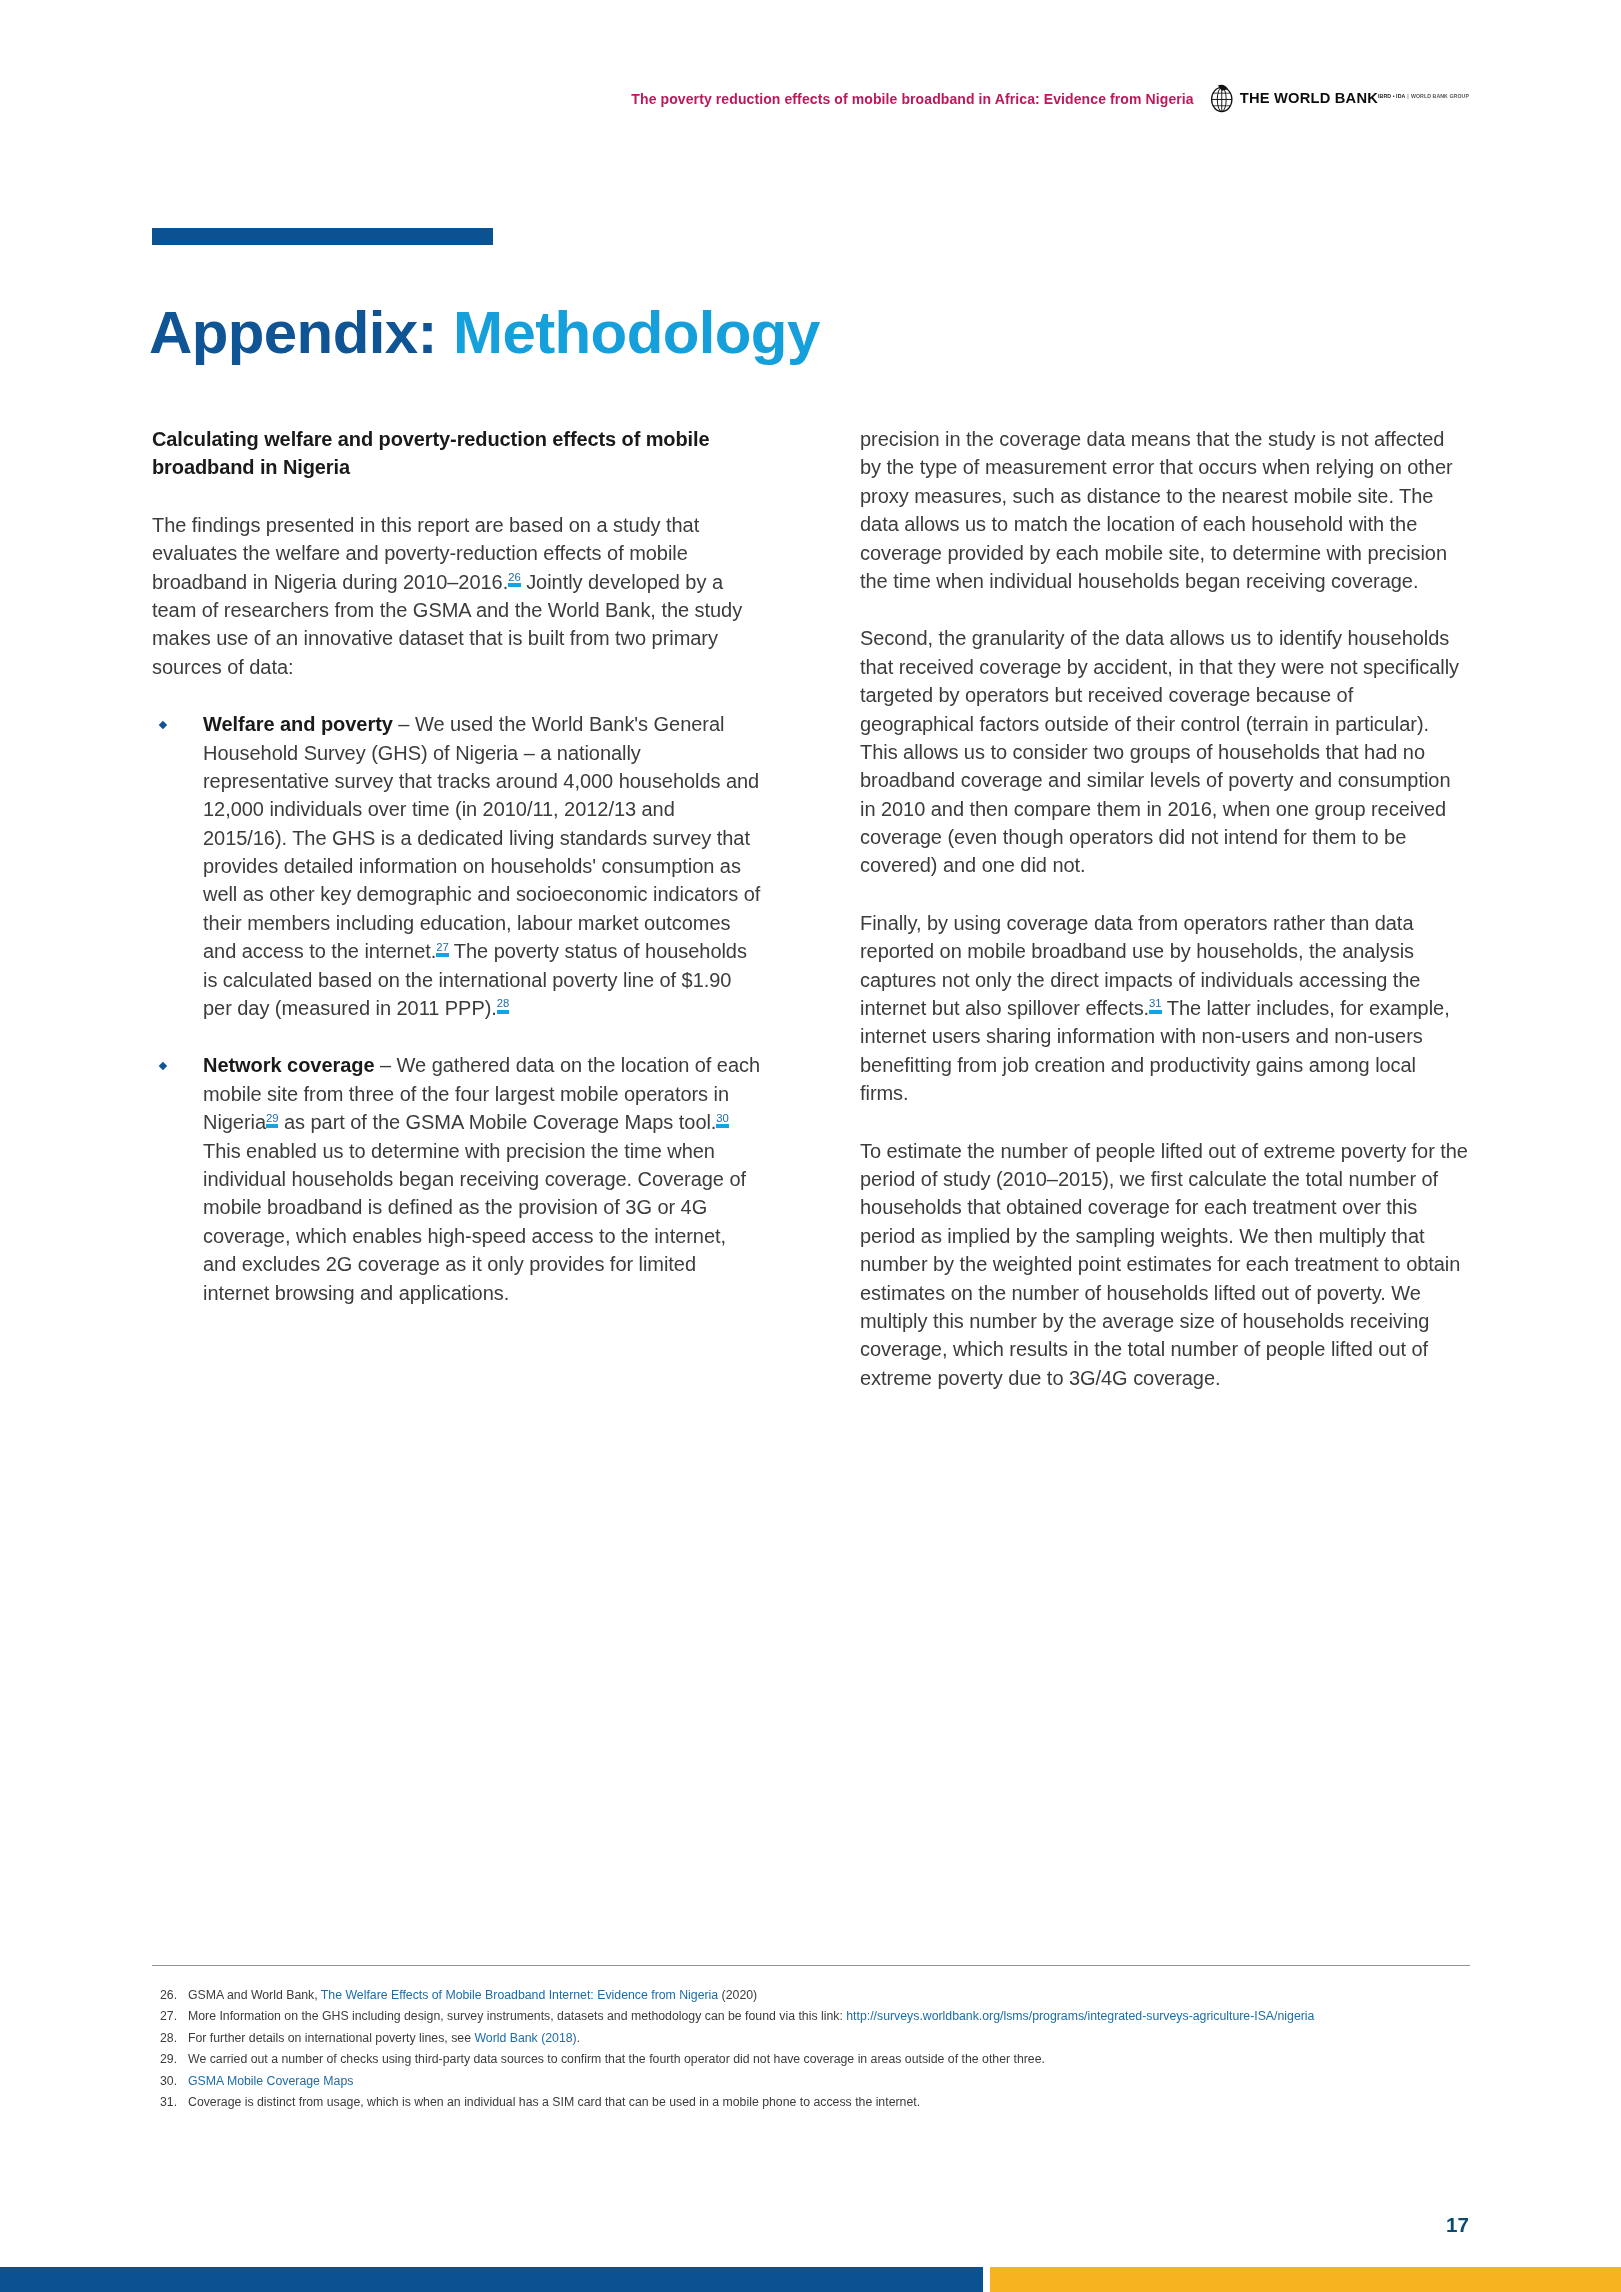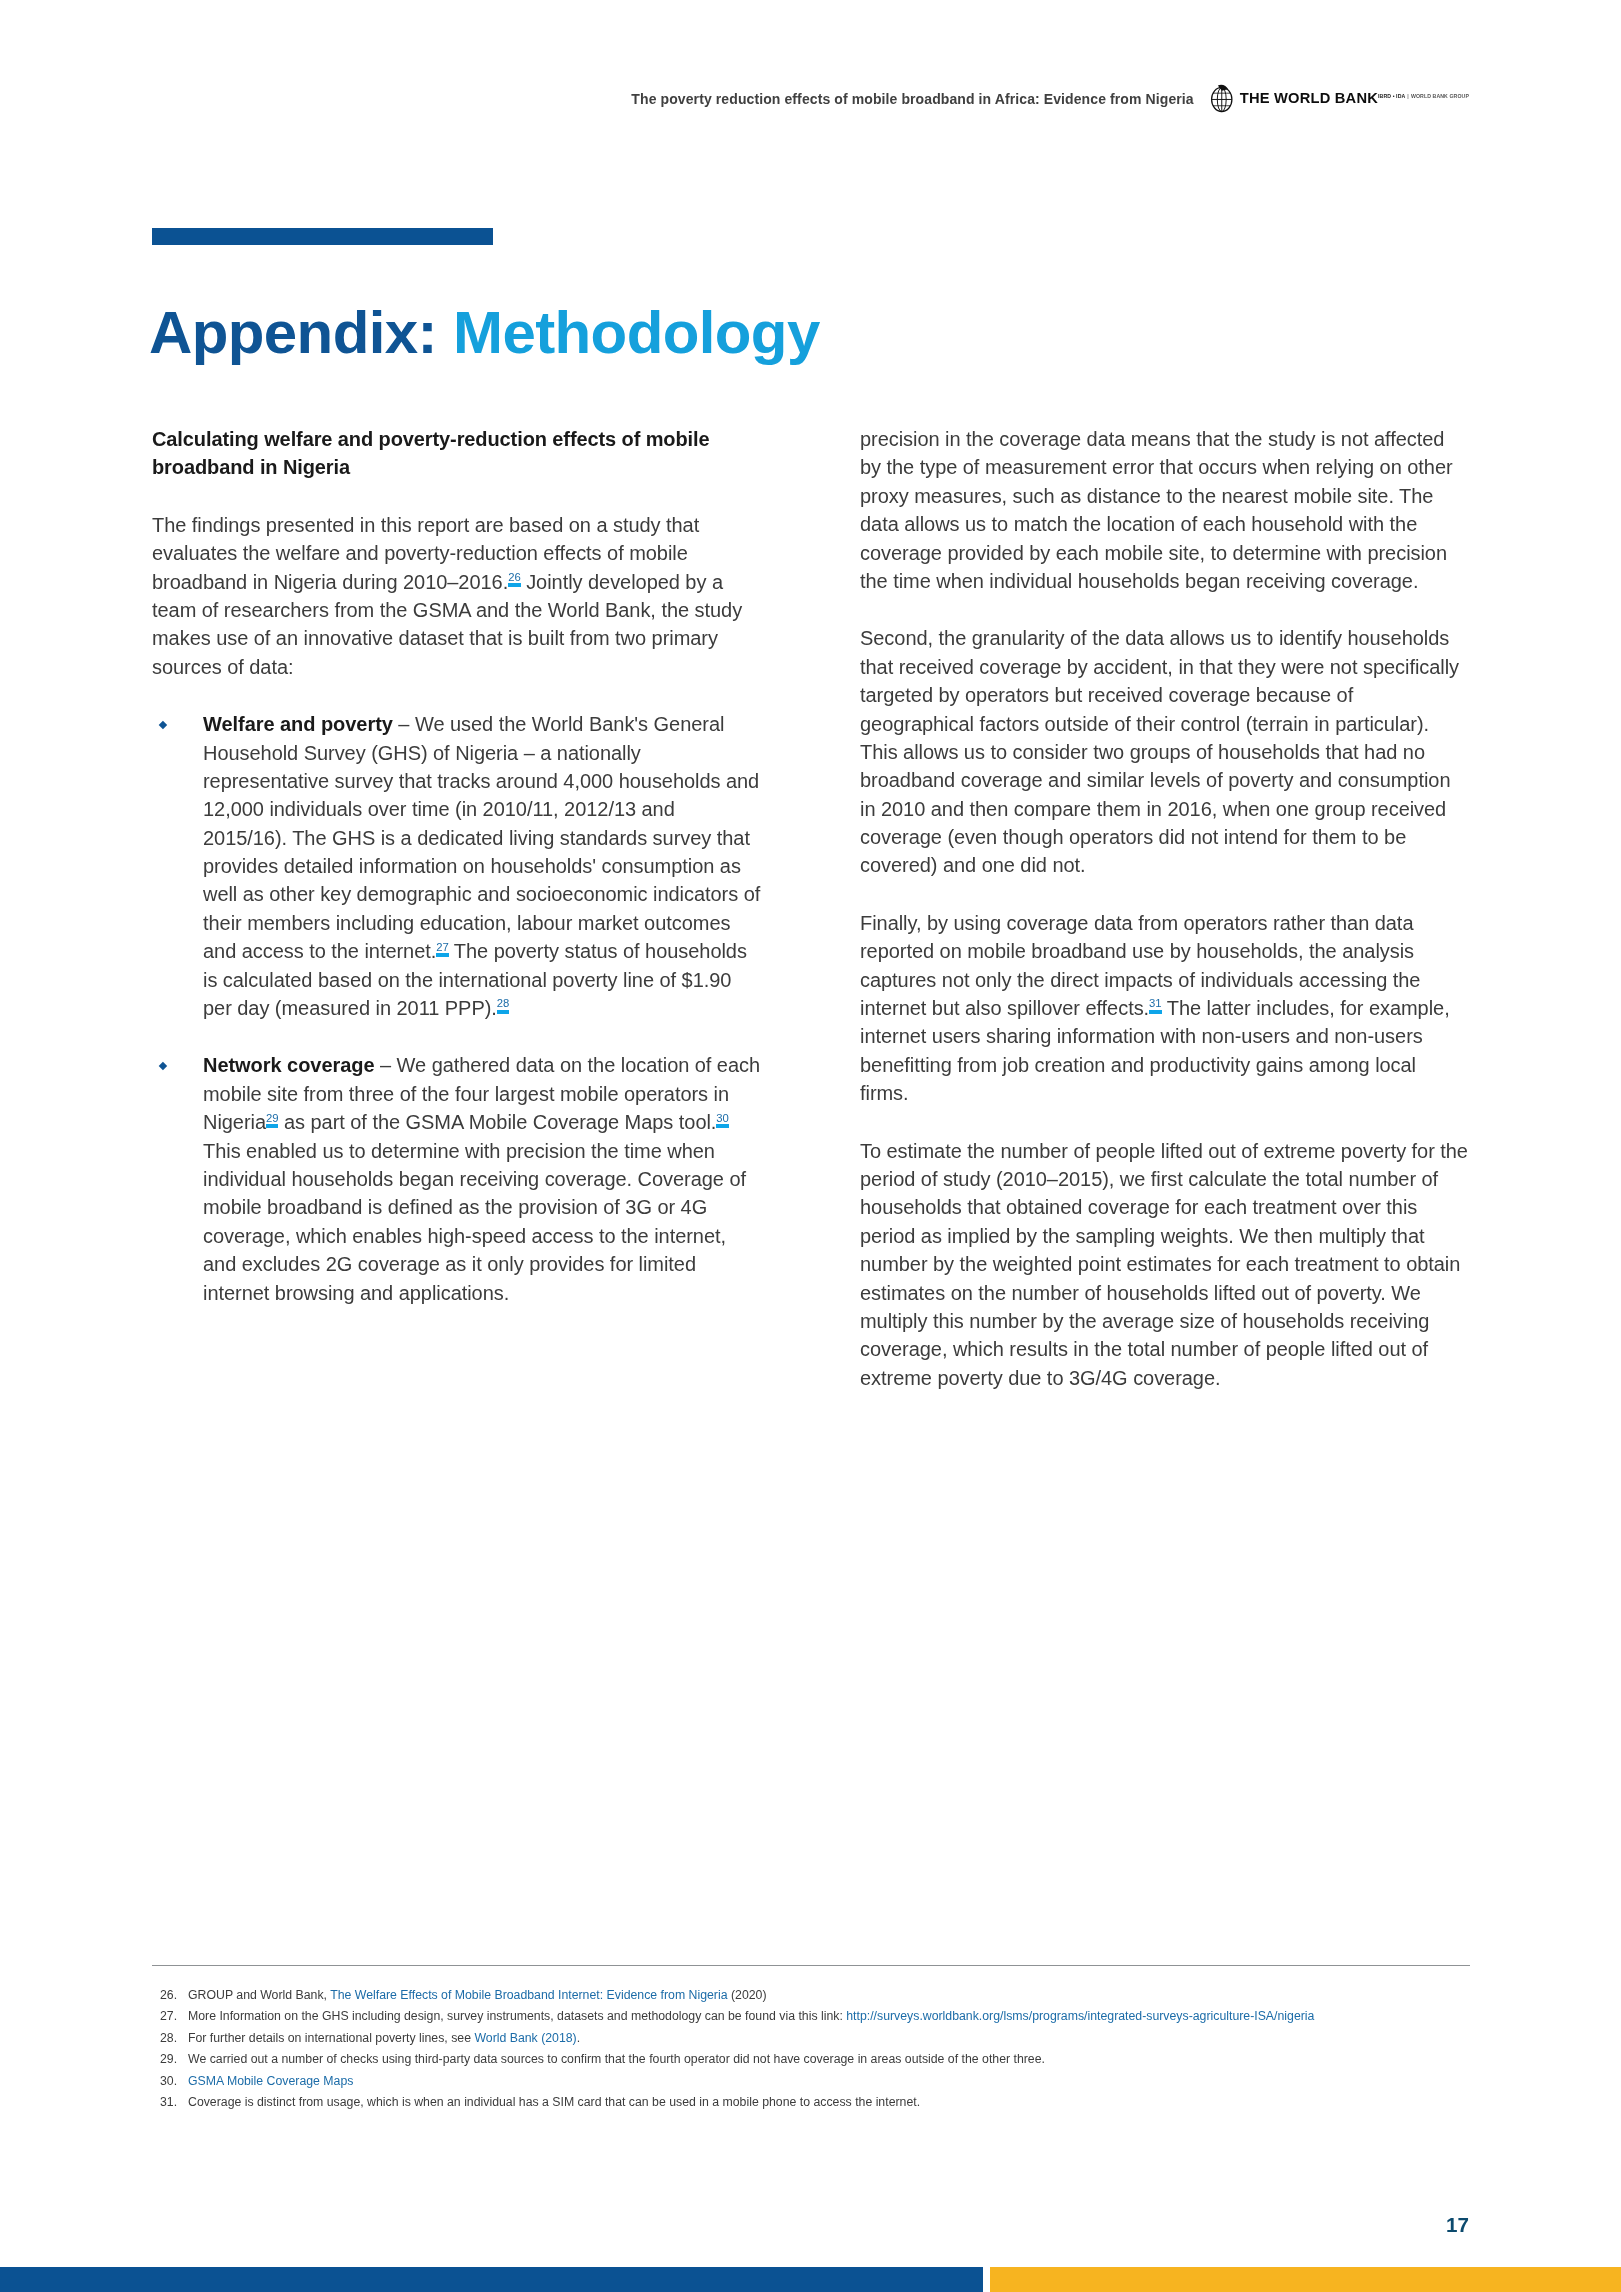--- a/index.html
+++ b/index.html
@@ -22,21 +22,21 @@
     top: 84px;
     right: 152px;
     display: flex;
     align-items: center;
     gap: 15.7px;
   }
   .header-title {
     font-size: 14px;
     font-weight: bold;
     letter-spacing: 0.1px;
-    color: #404040;
+    color: #be185d;
     white-space: nowrap;
   }
   .wb-logo {
     display: flex;
     align-items: center;
     gap: 4.9px;
   }
   .wb-globe { display: block; }
   .wb-wordmark { display: flex; flex-direction: row; line-height: 1; }
   .wb-name {
@@ -248,21 +248,21 @@
     <p class="body"><span>Finally, by using coverage data from operators rather than data reported on mobile broadband use by households, the analysis captures not only the direct impacts of individuals accessing the internet but also spillover effects.</span><sup class="fn">31</sup><span> The latter includes, for example, internet users sharing information with non-users and non-users benefitting from job creation and productivity gains among local firms.</span></p>
     <p class="body">To estimate the number of people lifted out of extreme poverty for the period of study (2010–2015), we first calculate the total number of households that obtained coverage for each treatment over this period as implied by the sampling weights. We then multiply that number by the weighted point estimates for each treatment to obtain estimates on the number of households lifted out of poverty. We multiply this number by the average size of households receiving coverage, which results in the total number of people lifted out of extreme poverty due to 3G/4G coverage.</p>
   </div>
 </div>
 
 <div class="footnote-rule"></div>
 <div class="footnotes">
 
   <div class="fn-row">
     <div class="fn-num">26.</div>
-    <div class="fn-text"><span>GROUP and World Bank, </span><span class="fn-link">The Welfare Effects of Mobile Broadband Internet: Evidence from Nigeria</span><span> (2020)</span></div>
+    <div class="fn-text"><span>GSMA and World Bank, </span><span class="fn-link">The Welfare Effects of Mobile Broadband Internet: Evidence from Nigeria</span><span> (2020)</span></div>
   </div>
 
   <div class="fn-row">
     <div class="fn-num">27.</div>
     <div class="fn-text"><span>More Information on the GHS including design, survey instruments, datasets and methodology can be found via this link: </span><span class="fn-link">http://surveys.worldbank.org/lsms/programs/integrated-surveys-agriculture-ISA/nigeria</span><span></span></div>
   </div>
 
   <div class="fn-row">
     <div class="fn-num">28.</div>
     <div class="fn-text"><span>For further details on international poverty lines, see </span><span class="fn-link">World Bank (2018)</span><span>.</span></div>

